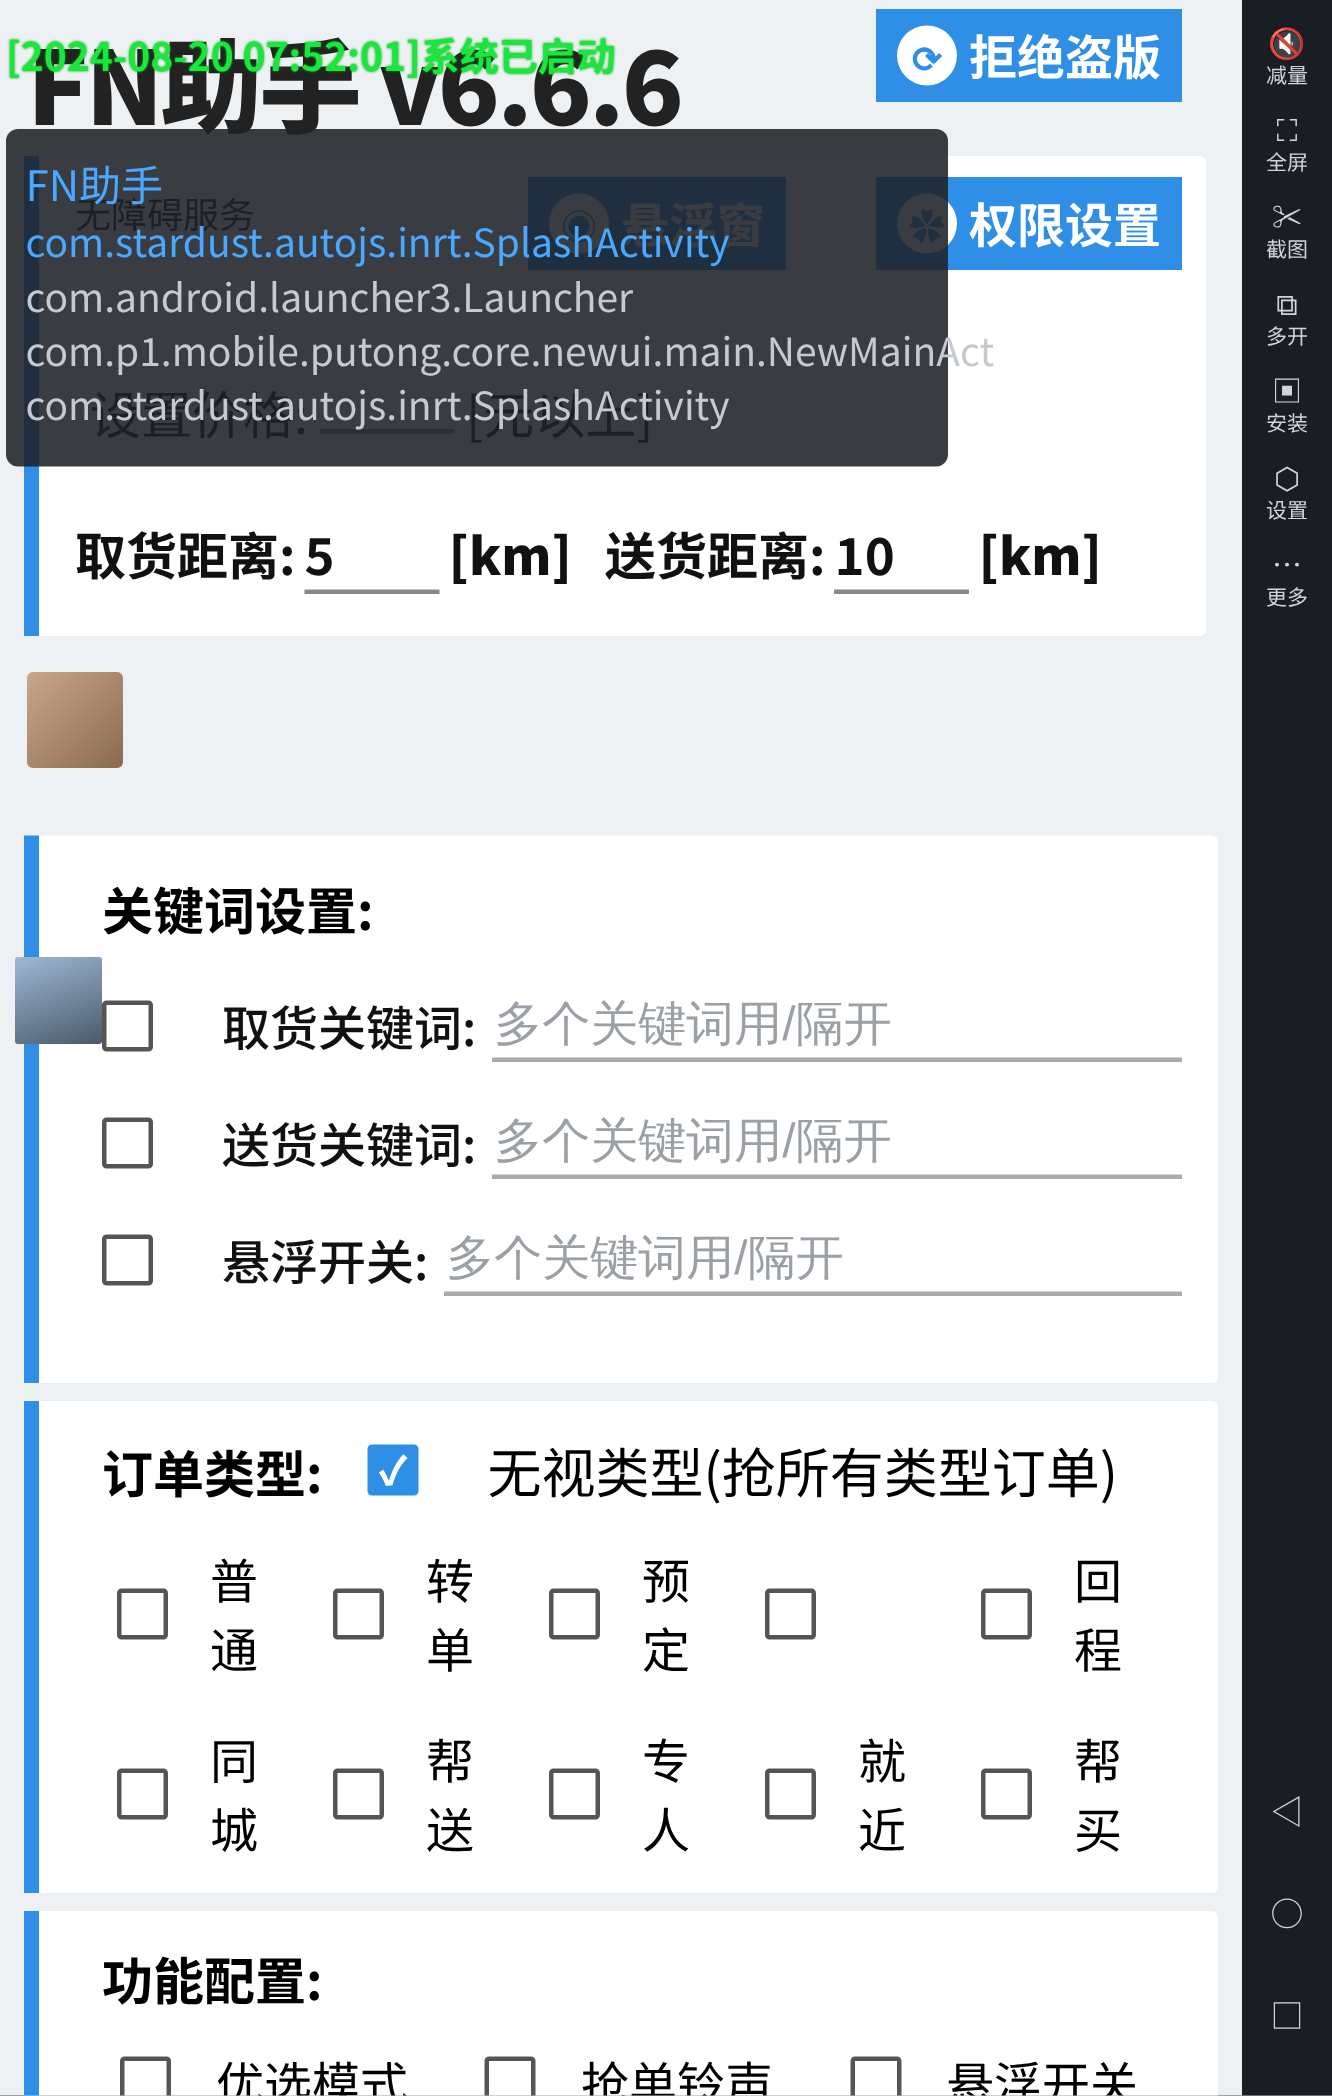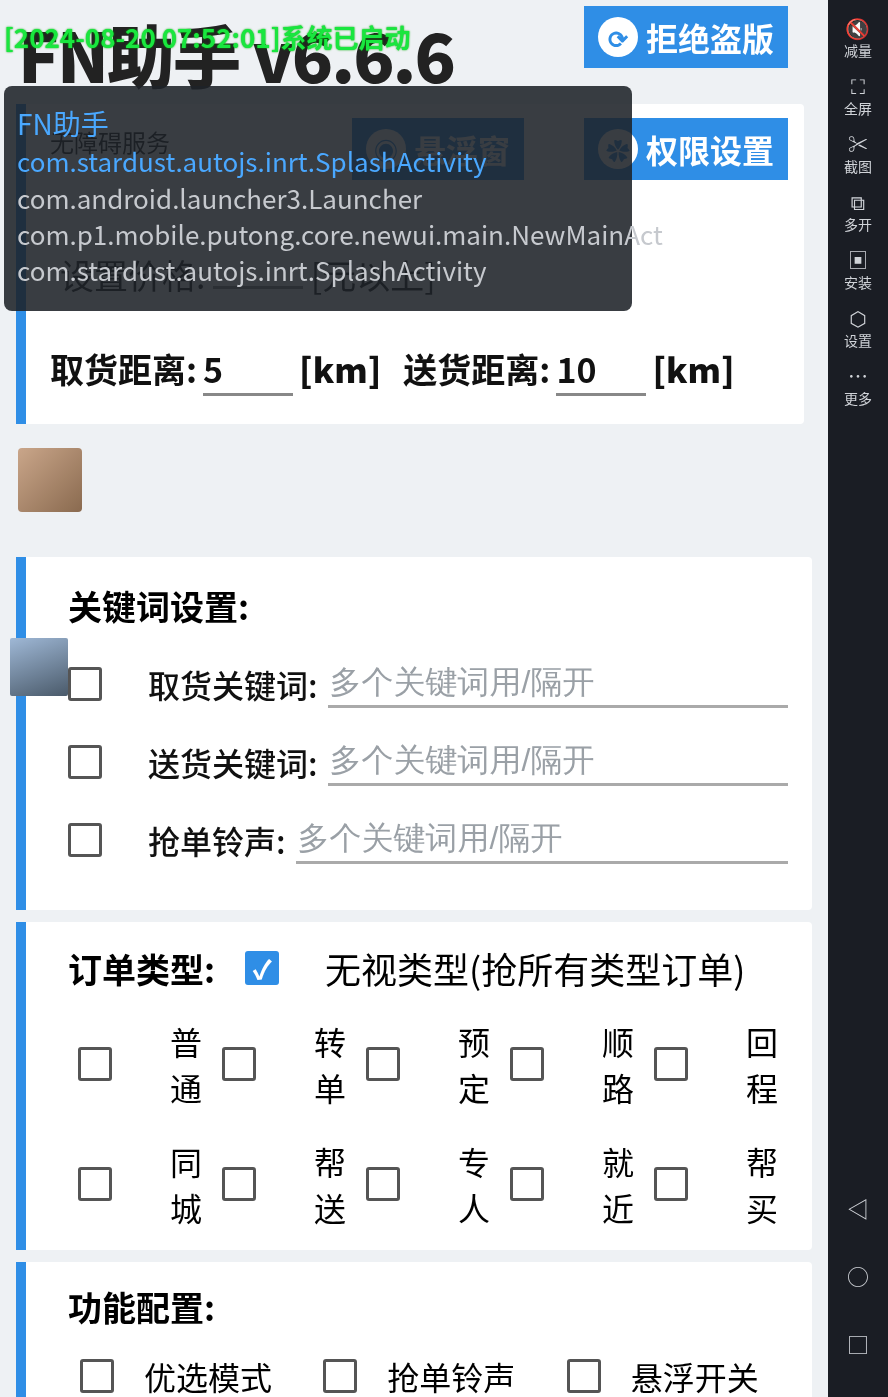--- a/index.html
+++ b/index.html
@@ -144,21 +144,21 @@
   border: none;
   border-bottom: 3px solid #888;
   font-size: 34px;
   font-weight: 600;
   margin: 0 6px;
   text-align: left;
   background: transparent;
 }
 .dist-row .unit { font-weight: 800; margin-right: 22px; }
 
-.card-kw { margin-top: 454px; padding-top: 24px; padding-bottom: 16px; }
+.card-kw { margin-top: 454px; padding-top: 24px; padding-bottom: 28px; }
 .card-kw h3, .card-type h3, .card-fn h3 {
   font-size: 34px;
   font-weight: 700;
   margin-bottom: 22px;
   margin-left: 28px;
 }
 .kw-row {
   display: flex;
   align-items: center;
   margin: 30px 0 30px 28px;
@@ -220,21 +220,20 @@
   display: grid;
   grid-template-columns: repeat(5, 1fr);
   gap: 28px 10px;
   margin-left: 28px;
   margin-right: 10px;
 }
 .grid .opt {
   display: flex;
   align-items: center;
   font-size: 32px;
-  text-align: right;
 }
 .grid .opt span { margin-left: 10px; }
 
 .card-fn .fn-grid {
   display: grid;
   grid-template-columns: repeat(3, 1fr);
   gap: 28px 10px;
   margin-left: 28px;
 }
 .card-fn .fn-grid .opt {
@@ -325,21 +324,21 @@
       <label>取货关键词:</label>
       <input class="kw-input" placeholder="多个关键词用/隔开" style="">
     </div>
     <div class="kw-row">
       <span class="cb"></span>
       <label>送货关键词:</label>
       <input class="kw-input" placeholder="多个关键词用/隔开" style="">
     </div>
     <div class="kw-row">
       <span class="cb"></span>
-      <label>抢单铃声:</label>
+      <label>悬浮开关:</label>
       <input class="kw-input" placeholder="多个关键词用/隔开" style="">
     </div>
   </div>
 
   <div class="card card-type">
     <div class="accent"></div>
     <div class="type-head">
       <h3>订单类型:</h3>
       <span class="cb checked"></span>
       <span class="ignore-label">无视类型(抢所有类型订单)</span>
@@ -352,21 +351,20 @@
         <div class="opt">
           <span class="cb"></span>
           <span>转单</span>
         </div>
         <div class="opt">
           <span class="cb"></span>
           <span>预定</span>
         </div>
         <div class="opt">
           <span class="cb"></span>
-          <span>顺路</span>
         </div>
         <div class="opt">
           <span class="cb"></span>
           <span>回程</span>
         </div>
         <div class="opt">
           <span class="cb"></span>
           <span>同城</span>
         </div>
         <div class="opt">

